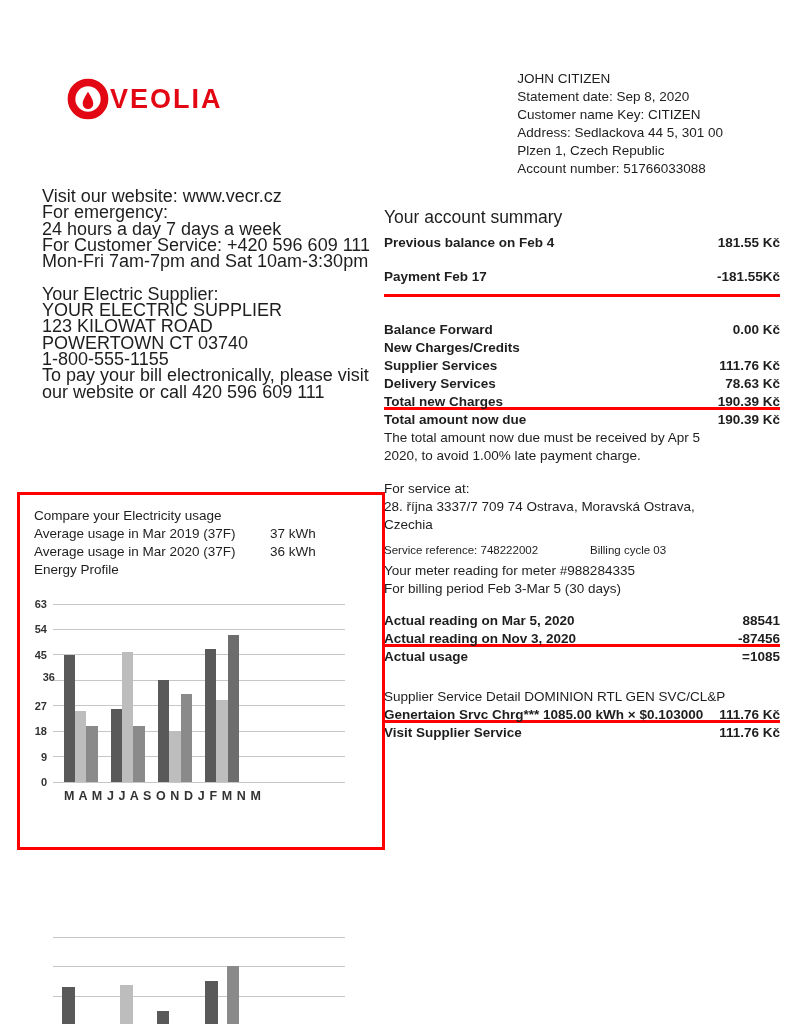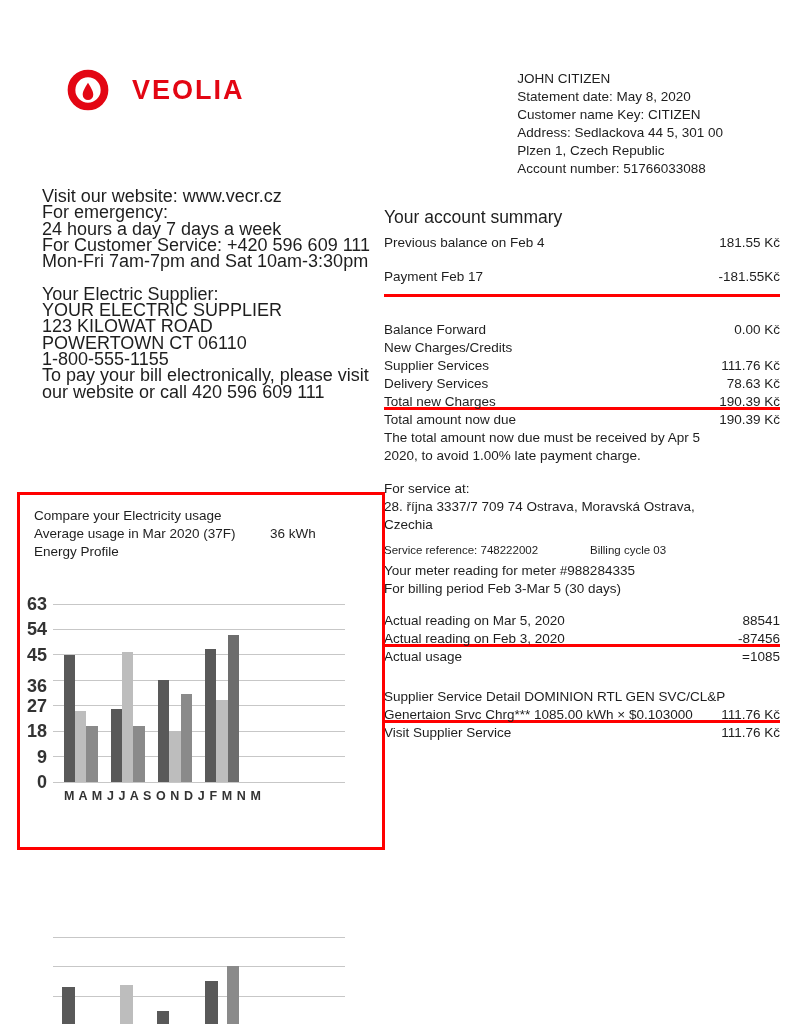--- a/index.html
+++ b/index.html
@@ -2,33 +2,33 @@
 <html style="--accent: #ff0000; --brand: #e30613; --ink: #1e1e1e;"><head>
 <meta charset="utf-8">
 <style>
   html,body{margin:0;padding:0;background:#e8e8e8;}
   .page{
     position:relative;width:791px;height:1024px;background:#ffffff;overflow:hidden;
     font-family:"Liberation Sans",sans-serif;color:var(--ink,#1e1e1e);
     font-size:13.5px;line-height:18px;margin:0 auto;
   }
   
-  .logo{position:absolute;left:66px;top:68px;display:flex;align-items:flex-end;gap:22px;color:var(--brand,#e30613);}
+  .logo{position:absolute;left:66px;top:77px;display:flex;align-items:flex-end;gap:0;color:var(--brand,#e30613);}
   .logo svg{display:block;}
   .logo-text{font-size:27px;font-weight:700;letter-spacing:2px;line-height:44px;}
   
   .customer{position:absolute;right:68px;top:70px;}
   .customer .line{min-height:18px;}
   
   .contact{position:absolute;left:42px;top:188px;line-height:16.3px;font-size:18px;}
   .contact .line{min-height:16.3px;}
   
   .rightcol{position:absolute;left:384px;top:206px;width:396px;}
   .h1{font-size:17.5px;line-height:22px;font-weight:500;margin-bottom:6px;}
-  .row{display:flex;justify-content:space-between;min-height:18px;}
+  .row{display:flex;justify-content:space-between;min-height:18px;font-weight:bold;}
   .row .lbl{white-space:nowrap;}
   .row .val{white-space:nowrap;text-align:right;}
   .mt16{margin-top:16px;}
   .mt24{margin-top:24px;}
   .mt14{margin-top:14px;}
   .mt22{margin-top:22px;}
   .redline{height:3px;background:var(--accent,#ff0000);}
   .redline.after-row{margin-top:-4px;margin-bottom:1px;}
   .redline.loose{margin-top:8px;}
   .service{position:absolute;left:384px;top:480px;width:396px;}
@@ -36,60 +36,60 @@
   .smallrow .ref{width:206px;}
   .mt4{margin-top:4px;}
   
   .compare-box{position:absolute;left:17px;top:492px;width:348px;height:340px;border:3px solid var(--accent,#ff0000);padding:12px 0 0 14px;box-sizing:content-box;}
   .compare-box .crow{display:flex;min-height:18px;}
   .compare-box .clbl{width:236px;}
   
   .plot{position:absolute;left:53px;top:604px;width:292px;height:178px;}
   .plot2{position:absolute;left:53px;top:930px;width:292px;height:94px;overflow:hidden;}
   .gl{position:absolute;left:0;right:0;height:1px;background:#c7c7c7;}
-  .ytick{position:absolute;left:-26px;width:20px;text-align:right;font-size:18px;font-weight:700;line-height:16px;color:#333;}
+  .ytick{position:absolute;left:-26px;width:20px;text-align:right;font-size:11px;font-weight:700;line-height:16px;color:#333;}
   .bar{position:absolute;bottom:0;}
   .bar2{position:absolute;}
   .xlabels{position:absolute;left:64px;top:787px;width:260px;font-size:12.5px;font-weight:700;letter-spacing:0.6px;color:#333;}
 </style>
 </head>
 <body>
 
 <div class="page">
 
   <div class="logo">
     <svg width="44" height="44" viewBox="0 0 40 40">
       <circle cx="20" cy="20" r="15" fill="none" stroke="currentColor" stroke-width="7"></circle>
       <path d="M20 13.5 c-3.2 5.2 -4.8 8.2 -4.8 10.8 a4.8 4.8 0 0 0 9.6 0 c0 -2.6 -1.6 -5.6 -4.8 -10.8 z" fill="currentColor"></path>
     </svg>
     <span class="logo-text">VEOLIA</span>
   </div>
 
   <div class="customer">
 
   <div class="line">JOHN CITIZEN</div>
-      <div class="line">Statement date: May 8, 2020</div>
+      <div class="line">Statement date: Sep 8, 2020</div>
       <div class="line">Customer name Key: CITIZEN</div>
       <div class="line">Address: Sedlackova 44 5, 301 00</div>
       <div class="line">Plzen 1, Czech Republic</div>
       <div class="line">Account number: 51766033088</div>
     </div>
 
   <div class="contact">
 
   <div class="line">Visit our website: www.vecr.cz</div>
       <div class="line">For emergency:</div>
       <div class="line">24 hours a day 7 days a week</div>
       <div class="line">For Customer Service: +420 596 609 111</div>
       <div class="line">Mon-Fri 7am-7pm and Sat 10am-3:30pm</div>
       <div class="line"></div>
       <div class="line">Your Electric Supplier:</div>
       <div class="line">YOUR ELECTRIC SUPPLIER</div>
       <div class="line">123 KILOWAT ROAD</div>
-      <div class="line">POWERTOWN CT 06110</div>
+      <div class="line">POWERTOWN CT 03740</div>
       <div class="line">1-800-555-1155</div>
       <div class="line">To pay your bill electronically, please visit</div>
       <div class="line">our website or call 420 596 609 111</div>
     </div>
 
   <div class="rightcol">
     <div class="h1">Your account summary</div>
     <div class="row">
       <span class="lbl">Previous balance on Feb 4</span>
       <span class="val">181.55 Kč</span>
@@ -136,21 +136,21 @@
       <span class="ref">Service reference: 748222002</span>
       <span>Billing cycle 03</span>
     </div>
     <div class="line mt4">Your meter reading for meter #988284335</div>
     <div class="line">For billing period Feb 3-Mar 5 (30 days)</div>
     <div class="row mt14">
       <span class="lbl">Actual reading on Mar 5, 2020</span>
       <span class="val">88541</span>
     </div>
     <div class="row">
-      <span class="lbl">Actual reading on Feb 3, 2020</span>
+      <span class="lbl">Actual reading on Nov 3, 2020</span>
       <span class="val">-87456</span>
     </div>
     <div class="redline after-row"></div>
     <div class="row">
       <span class="lbl">Actual usage</span>
       <span class="val">=1085</span>
     </div>
     <div class="line mt22">Supplier Service Detail DOMINION RTL GEN SVC/CL&amp;P</div>
     <div class="row">
       <span class="lbl">Genertaion Srvc Chrg*** 1085.00 kWh × $0.103000</span>
@@ -158,38 +158,42 @@
     </div>
     <div class="redline after-row"></div>
     <div class="row">
       <span class="lbl">Visit Supplier Service</span>
       <span class="val">111.76 Kč</span>
     </div>
   </div>
 
   <div class="compare-box">
     <div class="line">Compare your Electricity usage</div>
+    <div class="crow">
+      <span class="clbl">Average usage in Mar 2019 (37F)</span>
+      <span>37 kWh</span>
+    </div>
     <div class="crow">
       <span class="clbl">Average usage in Mar 2020 (37F)</span>
       <span>36 kWh</span>
     </div>
     <div class="line">Energy Profile</div>
   </div>
 
   <div class="plot">
       <div class="gl" style="bottom: -0.5px;"></div>
       <div class="ytick" style="bottom: -8px;">0</div>
       <div class="gl" style="bottom: 24.9286px;"></div>
       <div class="ytick" style="bottom: 17.4286px;">9</div>
       <div class="gl" style="bottom: 50.3571px;"></div>
       <div class="ytick" style="bottom: 42.8571px;">18</div>
       <div class="gl" style="bottom: 75.7857px;"></div>
       <div class="ytick" style="bottom: 68.2857px;">27</div>
       <div class="gl" style="bottom: 101.214px;"></div>
-      <div class="ytick" style="bottom: 88px;">36</div>
+      <div class="ytick" style="bottom: 97px; margin-left: 8px;">36</div>
       <div class="gl" style="bottom: 126.643px;"></div>
       <div class="ytick" style="bottom: 119.143px;">45</div>
       <div class="gl" style="bottom: 152.071px;"></div>
       <div class="ytick" style="bottom: 144.571px;">54</div>
       <div class="gl" style="bottom: 177.5px;"></div>
       <div class="ytick" style="bottom: 170px;">63</div>
       <div class="bar" style="left: 10.5px; width: 11.4px; height: 127.143px; background: rgb(89, 89, 89);"></div>
       <div class="bar" style="left: 21.9px; width: 11.4px; height: 70.6349px; background: rgb(189, 189, 189);"></div>
       <div class="bar" style="left: 33.3px; width: 11.4px; height: 56.5079px; background: rgb(138, 138, 138);"></div>
       <div class="bar" style="left: 57.5px; width: 11.4px; height: 73.4603px; background: rgb(89, 89, 89);"></div>

